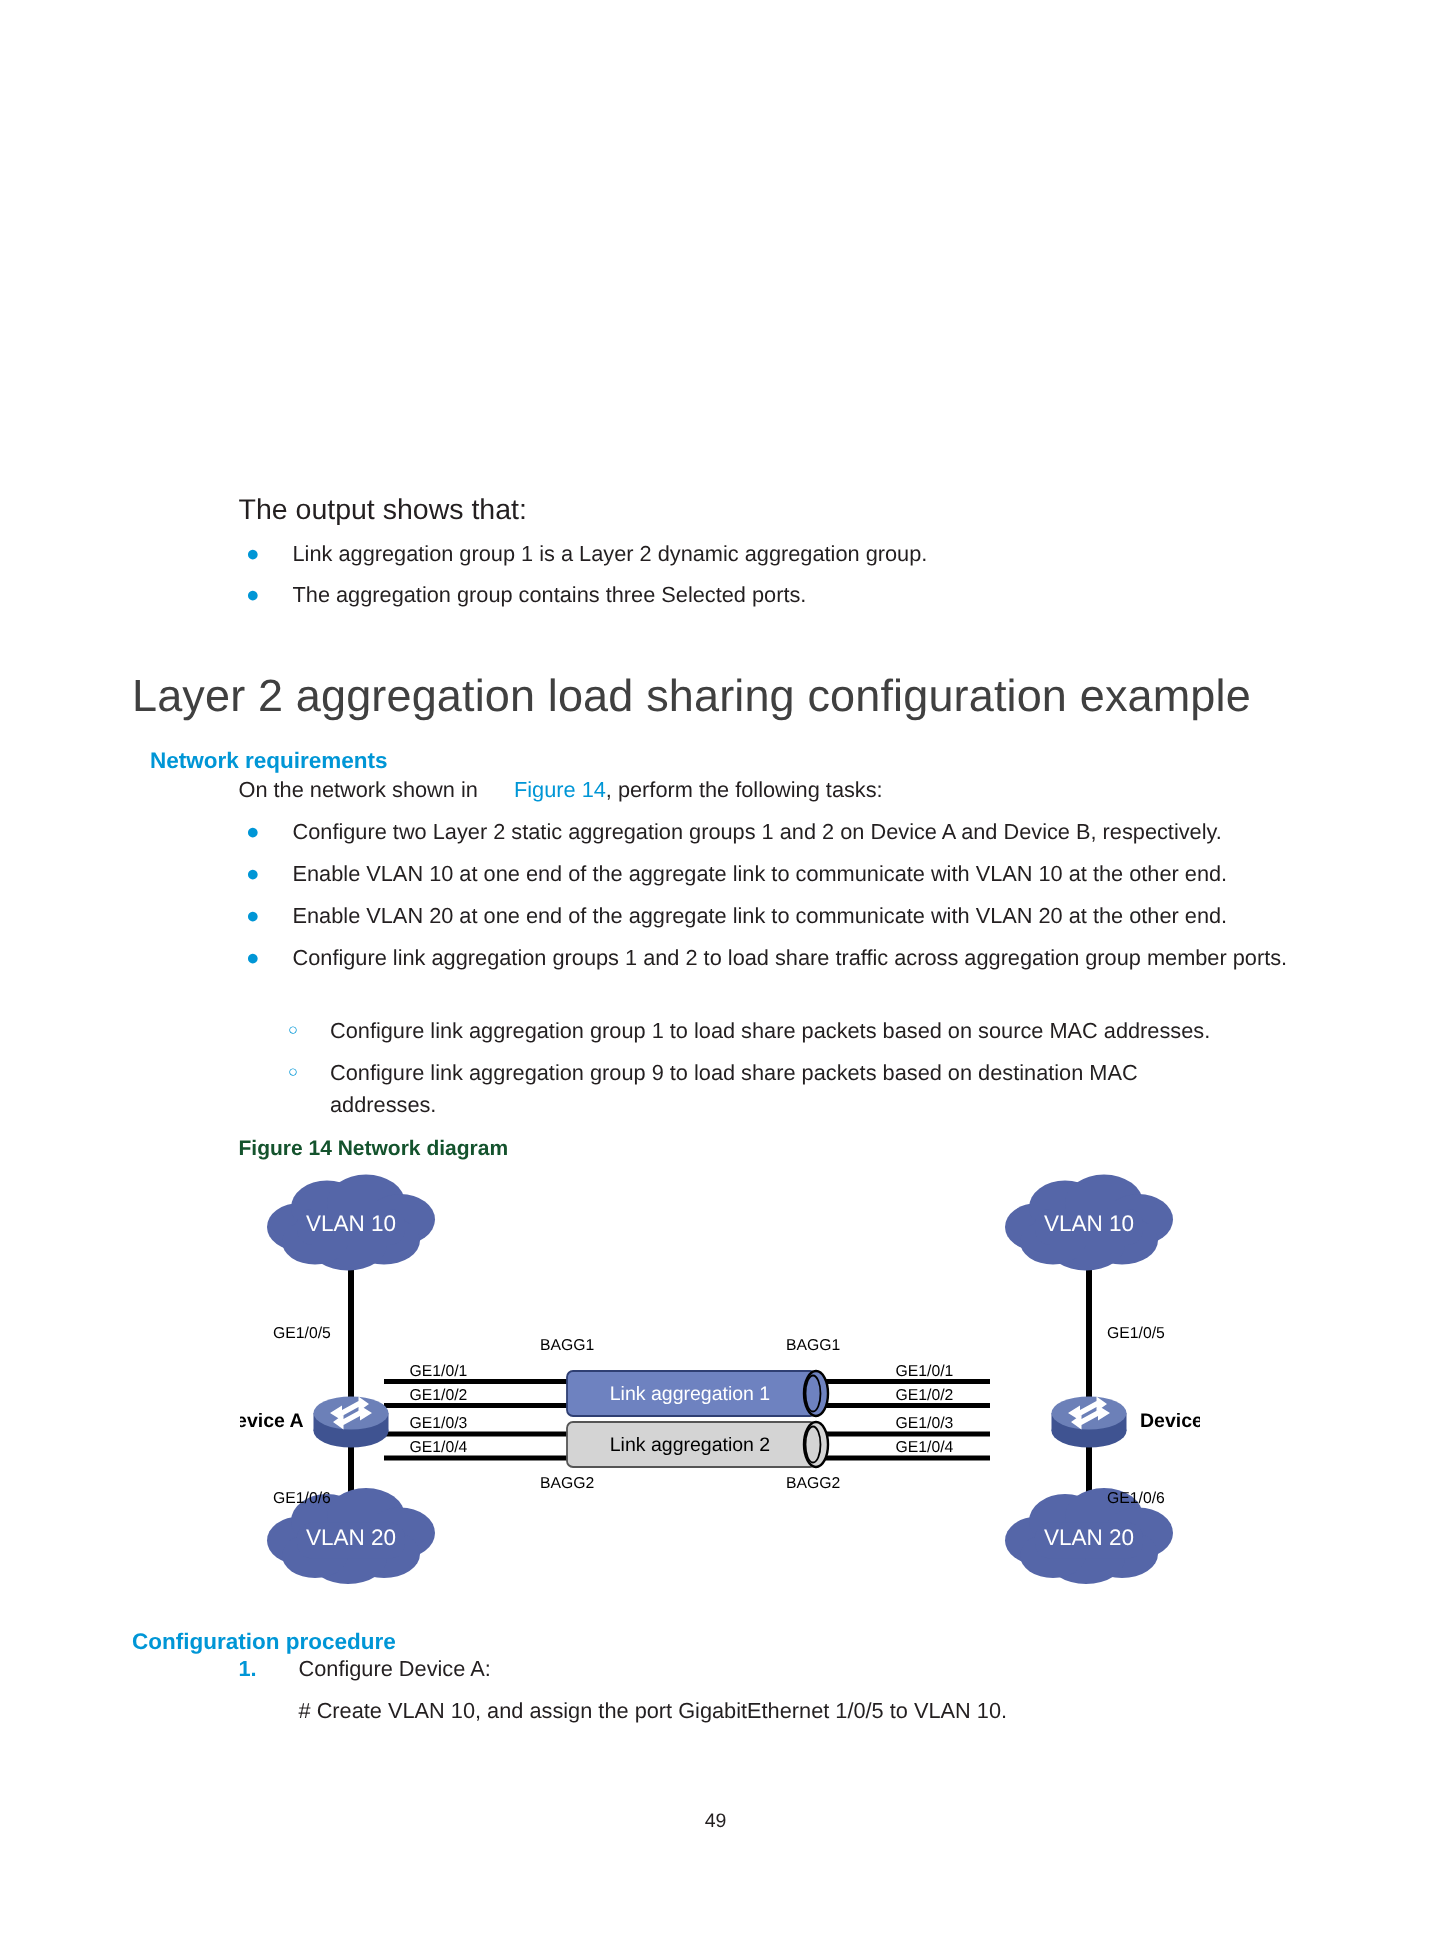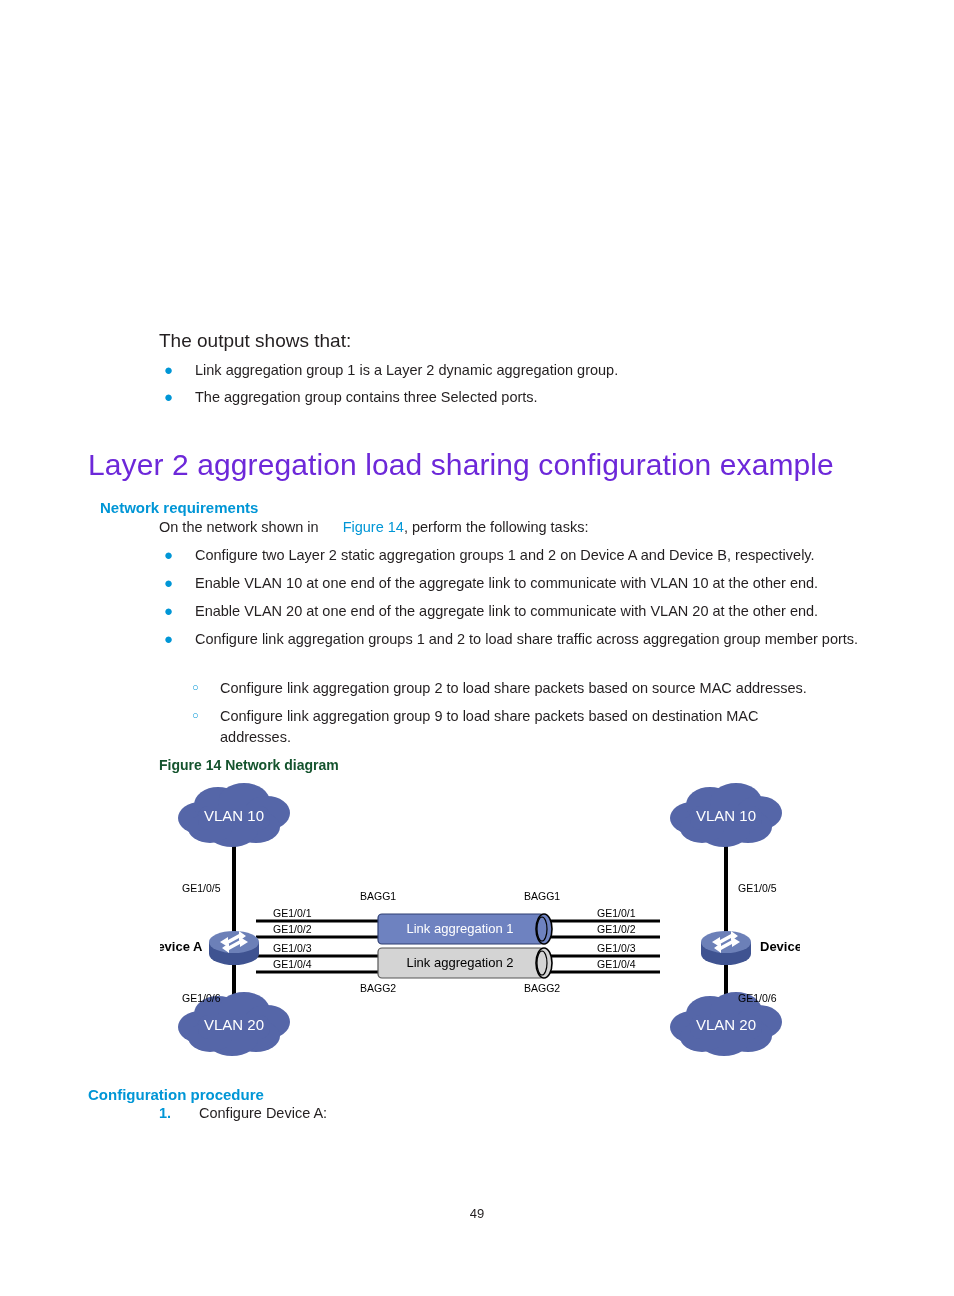--- a/index.html
+++ b/index.html
@@ -58,21 +58,21 @@
   }
   .bullet-text { flex: 1 1 auto; }
 
   
   .h1 {
     position: absolute;
     left: 88px;
     top: 428px;
     font-size: 30px;
     font-weight: normal;
-    color: #6d28d9;
+    color: #404040;
     letter-spacing: 0.1px;
     white-space: nowrap;
   }
   .h2 {
     position: absolute;
     font-size: 15px;
     font-weight: bold;
     color: #0096d6;
     white-space: nowrap;
   }
@@ -190,21 +190,21 @@
     <span class="bullet-dot">●</span>
     <span class="bullet-text">Enable VLAN 20 at one end of the aggregate link to communicate with VLAN 20 at the other end.</span>
   </div>
   <div class="bullet-row" style="left:159px; top:629px; width:715px;">
     <span class="bullet-dot">●</span>
     <span class="bullet-text">Configure link aggregation groups 1 and 2 to load share traffic across aggregation group member ports.</span>
   </div>
 
   <div class="bullet-row" style="left:192px; top:678px; width:700px;">
     <span class="bullet-hollow">○</span>
-    <span class="bullet-text">Configure link aggregation group 2 to load share packets based on source MAC addresses.</span>
+    <span class="bullet-text">Configure link aggregation group 1 to load share packets based on source MAC addresses.</span>
   </div>
   <div class="bullet-row" style="left:192px; top:706px; width:630px;">
     <span class="bullet-hollow">○</span>
     <span class="bullet-text">Configure link aggregation group 9 to load share packets based on destination MAC addresses.</span>
   </div>
 
   <div class="fig-caption">Figure 14 Network diagram</div>
 
   <div id="network-diagram">
     <svg width="640" height="280" viewBox="0 0 640 280" xmlns="http://www.w3.org/2000/svg">
@@ -306,16 +306,17 @@
     </svg>
   </div>
 
   <h2 class="h2" style="left:88px; top:1074px;">Configuration procedure</h2>
 
   <div class="step-row" style="left:159px; top:1105px; width:700px;">
     <span class="step-num">1.</span>
     <span>Configure Device A:</span>
   </div>
 
+  <div class="cmd-line" style="top:1133px;"># Create VLAN 10, and assign the port GigabitEthernet 1/0/5 to VLAN 10.</div>
 
   <div class="page-num">49</div>
 
 </div>
 
 </body></html>

